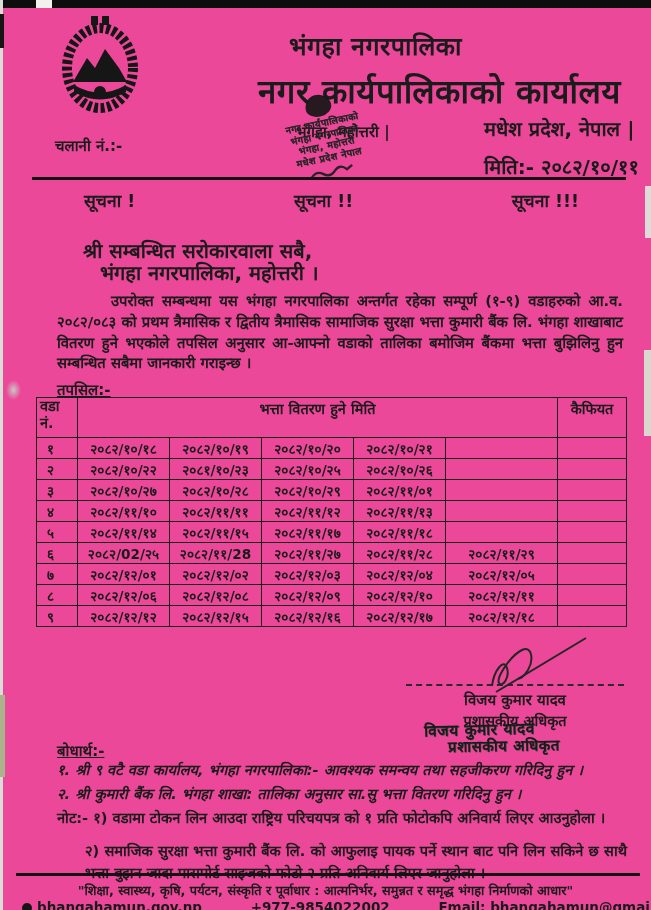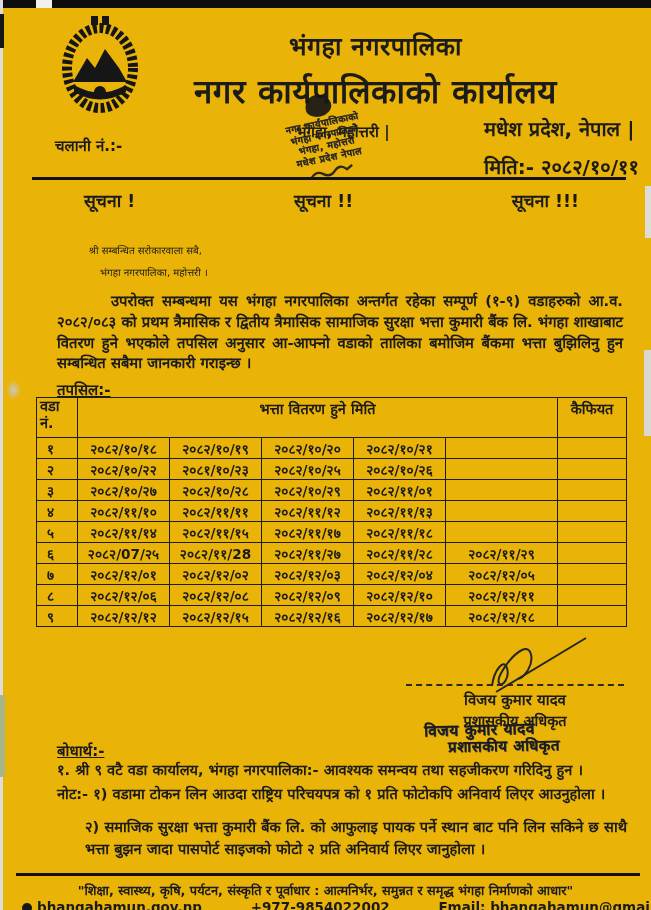--- a/index.html
+++ b/index.html
@@ -1,55 +1,55 @@
 <!DOCTYPE html>
 <html><head>
 <meta charset="utf-8">
 <style>
   * { box-sizing: border-box; }
   html,body { margin:0; padding:0; background:#6e6e6e; }
   .page {
     position:relative; width:651px; height:910px; margin:0 auto;
-    background:#eab308; overflow:hidden;
+    background:#ec4899; overflow:hidden;
     font-family:"DejaVu Sans","Liberation Sans",sans-serif;
     color:#1b1b1b;
   }
   
   .scan-top { position:absolute; top:0; left:0; width:651px; height:8px;
     background:linear-gradient(90deg,#0d0d0d 0 36px,#f2f1ec 36px 52px,#0d0d0d 52px 100%); }
   .scan-left-notch { position:absolute; top:14px; left:0; width:4px; height:34px; background:#151515; }
   .scan-left-edge { position:absolute; top:0; left:0; width:3px; height:910px; background:#dddcd6; }
   .scan-right-strip-a { position:absolute; top:186px; right:0; width:6px; height:52px; background:#dedcd6; }
   .scan-right-strip-b { position:absolute; top:350px; right:0; width:7px; height:86px; background:#d9d7d0; }
   .scan-green-sliver { position:absolute; top:695px; left:0; width:5px; height:82px; background:#a9b489; }
   .scan-smudge { position:absolute; top:380px; left:6px; width:15px; height:20px;
     background:radial-gradient(closest-side,#c9c8c3,transparent); }
   
   .emblem { position:absolute; top:14px; left:60px; }
   .title-block { position:absolute; top:28px; left:130px; right:30px; text-align:center; }
   .org-name { font-size:25px; font-weight:700; letter-spacing:.5px; }
-  .office-name { font-size:33px; font-weight:700; margin-top:6px; letter-spacing:.5px; }
+  .office-name { font-size:33px; font-weight:700; margin-top:6px; letter-spacing:.5px;text-align:right; }
   .meta-left { position:absolute; top:120px; left:55px; font-size:15px; font-weight:600; }
   .meta-left .line2 { margin-top:15px; }
   .meta-right { position:absolute; top:115px; left:484px; font-size:20px; font-weight:600; }
   .meta-right .line2 { margin-top:11px; }
   .place-line { position:absolute; top:121px; left:296px; font-size:15px; font-weight:600; z-index:1; }
   .header-stamp { position:absolute; top:94px; left:250px; width:150px; z-index:2;
     transform:rotate(-12deg); text-align:center; color:#1d1d1d; opacity:.92; }
   .header-stamp .stamp-emblem { width:26px; height:22px; margin:0 auto 1px; background:#161616;
     border-radius:45% 55% 50% 50% / 60% 55% 45% 40%; }
   .header-stamp .stamp-line { font-size:9.5px; font-weight:700; line-height:11.5px; letter-spacing:.5px;
     text-shadow:.4px .4px 0 #3a3a3a; white-space:nowrap; }
   .header-stamp svg { margin-top:2px; }
   .head-rule { position:absolute; top:177px; left:32px; width:594px; height:2.5px; background:#131313; z-index:0; }
   
   .notices { position:absolute; top:188px; left:84px; right:72px; display:flex;
     justify-content:space-between; font-size:17.5px; font-weight:700; }
   
-  .addressee { position:absolute; top:241px; left:83px; font-size:10px; font-weight:400; line-height:20px;text-align:center; }
+  .addressee { position:absolute; top:241px; left:83px; font-size:20px; font-weight:700; line-height:20px; }
   .addressee .line2 { margin-left:17px; margin-top:2px; }
   .body-par { position:absolute; top:291px; left:57px; width:566px; font-size:14.8px; font-weight:600;
     line-height:20.8px; text-align:justify; text-indent:54px; }
   .tapasil { position:absolute; top:379px; left:57px; font-size:15px; font-weight:700; text-decoration:underline; }
   
   .allowance-table { position:absolute; top:397px; left:36px; width:591px;
     border-collapse:collapse; table-layout:fixed; }
   .allowance-table th, .allowance-table td { border:1.6px solid #1c1c1c; padding:0 3px; }
   .allowance-table th { font-size:14.5px; font-weight:700; }
   .allowance-table td { height:21px; font-size:13.6px; font-weight:600; text-align:center; white-space:nowrap; }
@@ -65,21 +65,21 @@
   .sig-overlap { position:relative; height:44px; margin-top:1px; }
   .sig-printed-title { font-size:14.5px; font-weight:600; }
   .sig-stamp-name { position:absolute; top:8px; left:28px; font-size:15.5px; font-weight:800;
     letter-spacing:.5px; transform:rotate(-1.5deg); text-shadow:.6px .6px 0 #4c4c4c; }
   .sig-stamp-title { position:absolute; top:25px; left:52px; font-size:15px; font-weight:800;
     letter-spacing:.5px; transform:rotate(-1deg); text-shadow:.6px .6px 0 #4c4c4c; }
   
   .bodhartha-label { position:absolute; top:740px; left:57px; font-size:15px; font-weight:700; text-decoration:underline; }
   .bodhartha-items { position:absolute; top:760px; left:57px; width:570px; font-size:14.6px;
     font-weight:600; line-height:20px; }
-  .bodhartha-items .item { margin-bottom:4px; white-space:nowrap; }
+  .bodhartha-items .item { margin-bottom:4px; white-space:nowrap;font-style:italic; }
   .note-line { margin-bottom:12px; white-space:nowrap; }
   .note2 { margin-left:28px; width:542px; text-align:justify; white-space:normal; line-height:22px; }
   
   .footer-rule { position:absolute; top:873px; left:16px; width:624px; height:3px; background:#131313; }
   .footer-quote { position:absolute; top:881px; left:0; width:651px; text-align:center;
     font-size:12.8px; font-weight:700; }
   .footer-contact { position:absolute; top:899px; left:0; width:651px; text-align:center;
     font-size:13.5px; font-weight:700; white-space:nowrap; }
   .footer-contact .seg { margin:0 22px; }
   .web-icon { display:inline-block; width:10px; height:10px; background:#161616; border-radius:50%;
@@ -223,21 +223,21 @@
           <td class="ward-col">५</td>
           <td>२०८२/११/१४</td>
           <td>२०८२/११/१५</td>
           <td>२०८२/११/१७</td>
           <td>२०८२/११/१८</td>
           <td></td>
           <td></td>
         </tr>
         <tr>
           <td class="ward-col">६</td>
-          <td>२०८२/07/२५</td>
+          <td>२०८२/02/२५</td>
           <td>२०८२/११/28</td>
           <td>२०८२/११/२७</td>
           <td>२०८२/११/२८</td>
           <td>२०८२/११/२९</td>
           <td></td>
         </tr>
         <tr>
           <td class="ward-col">७</td>
           <td>२०८२/१२/०१</td>
           <td>२०८२/१२/०२</td>
@@ -281,20 +281,21 @@
     <div class="sig-overlap">
       <div class="sig-printed-title">प्रशासकीय अधिकृत</div>
       <div class="sig-stamp-name">विजय कुमार यादव</div>
       <div class="sig-stamp-title">प्रशासकीय अधिकृत</div>
     </div>
   </div>
 
   <div class="bodhartha-label">बोधार्थ:-</div>
   <div class="bodhartha-items">
     <div class="item">१. श्री ९ वटै वडा कार्यालय, भंगहा नगरपालिका:- आवश्यक समन्वय तथा सहजीकरण गरिदिनु हुन ।</div>
+    <div class="item">२. श्री कुमारी बैंक लि. भंगहा शाखा: तालिका अनुसार सा.सु भत्ता वितरण गरिदिनु हुन ।</div>
     <div class="note-line">
       <span>नोट:-</span>
       <span>१) वडामा टोकन लिन आउदा राष्ट्रिय परिचयपत्र को १ प्रति फोटोकपि अनिवार्य लिएर आउनुहोला ।</span>
     </div>
     <div class="note2">२) समाजिक सुरक्षा भत्ता कुमारी बैंक लि. को आफुलाइ पायक पर्ने स्थान बाट पनि लिन सकिने छ साथै भत्ता बुझन जादा पासपोर्ट साइजको फोटो २ प्रति अनिवार्य लिएर जानुहोला ।</div>
   </div>
 
   <div class="footer-rule"></div>
   <div class="footer-quote">"शिक्षा, स्वास्थ्य, कृषि, पर्यटन, संस्कृति र पूर्वाधार : आत्मनिर्भर, समुन्नत र समृद्ध भंगहा निर्माणको आधार"</div>
   <div class="footer-contact">

